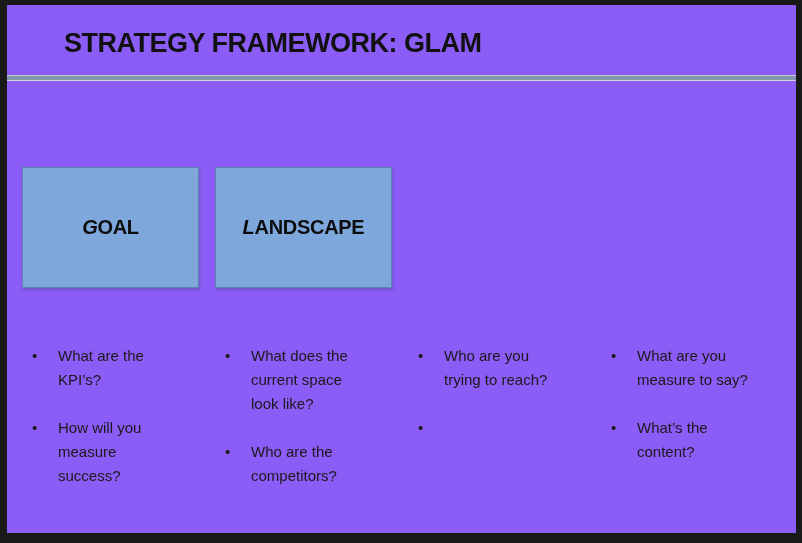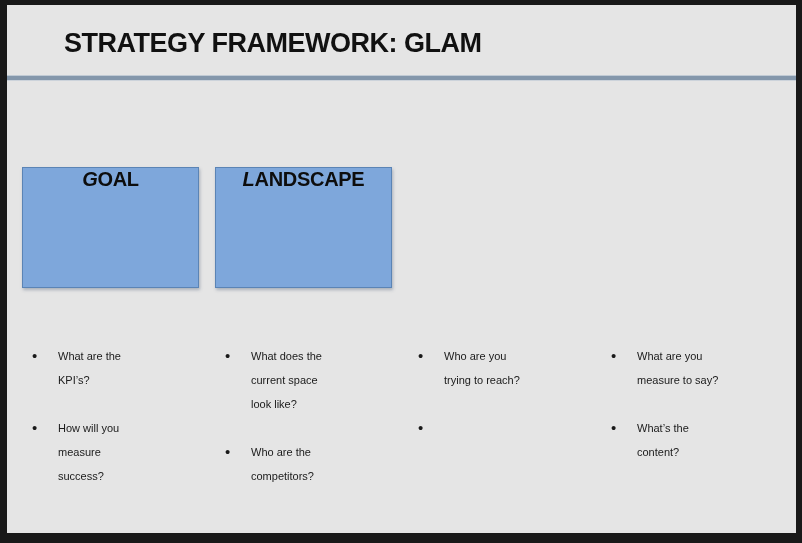--- a/index.html
+++ b/index.html
@@ -1,19 +1,19 @@
 <!DOCTYPE html>
 <html style="--box-fill: #7ea7db; --box-border: #5b84b5; --divider: #8497ab; --frame: #191919;"><head>
 <meta charset="utf-8">
 <style>
   html, body { margin: 0; padding: 0; background: #ffffff; }
   .screen {
     position: relative;
     width: 802px; height: 543px;
-    background: #e5e5e5;
+    background: #8b5cf6;
     overflow: hidden;
     font-family: "Liberation Sans", sans-serif;
     color: #1a1a1a;
   }
   
   .frame-top    { position: absolute; top: 0; left: 0; right: 0; height: 5px; background: var(--frame, #191919); }
   .frame-left   { position: absolute; top: 0; left: 0; bottom: 0; width: 7px; background: var(--frame, #191919); }
   .frame-right  { position: absolute; top: 0; right: 0; bottom: 0; width: 6px; background: var(--frame, #191919); }
   .frame-bottom { position: absolute; left: 0; right: 0; bottom: 0; height: 10px; background: var(--frame, #191919); }
 
@@ -41,21 +41,21 @@
     left: 22px; top: 167px;
     display: flex;
     gap: 16px;
   }
   .fw-box {
     width: 175px; height: 119px;
     background: var(--box-fill, #7ea7db);
     border: 1px solid var(--box-border, #5b84b5);
     box-shadow: 1px 2px 3px rgba(60, 80, 110, 0.35);
     display: flex;
-    align-items: flex-start;
+    align-items: center;
     justify-content: center;
   }
   .fw-box .box-label {
     font-size: 20px;
     font-weight: 700;
     letter-spacing: -0.3px;
     color: #0d0d0d;
     white-space: nowrap;
   }
   .fw-box .box-label .first-letter { font-style: italic; }
@@ -77,21 +77,21 @@
   }
   .bullet-marker {
     width: 12px;
     margin-right: 14px;
     font-size: 15px;
     line-height: 24px;
     color: #1a1a1a;
     flex: none;
   }
   .bullet-text {
-    font-size: 11px;
+    font-size: 15px;
     line-height: 24px;
     color: #1a1a1a;
     white-space: pre-line;
   }
 </style>
 </head>
 <body>
 
 <div class="screen">
 

